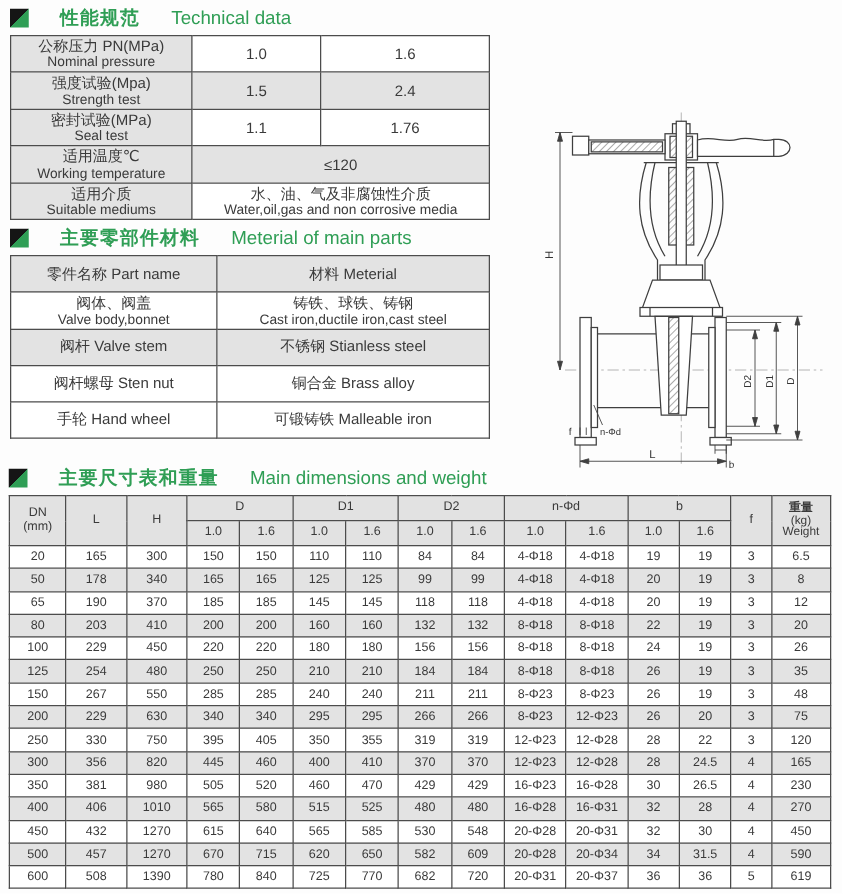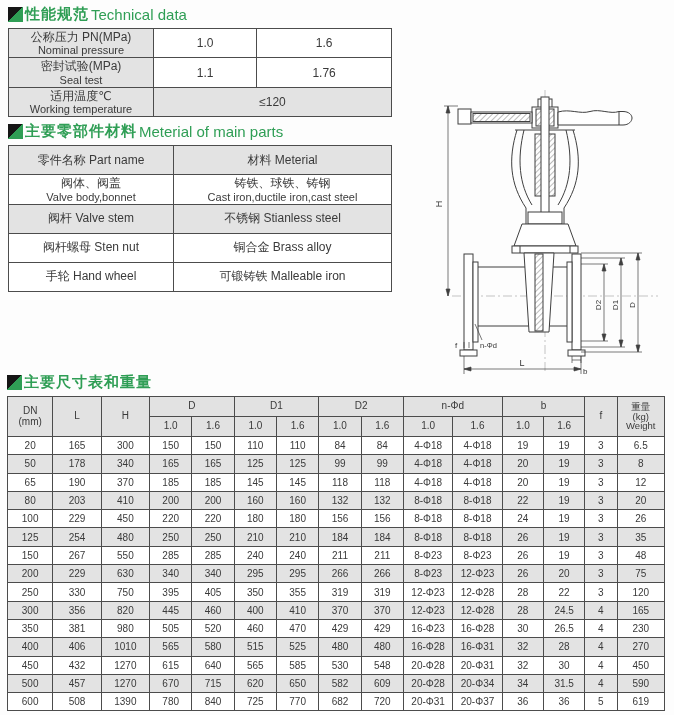--- a/index.html
+++ b/index.html
@@ -1,21 +1,21 @@
 <!DOCTYPE html>
 <html><head>
 <meta charset="utf-8">
 <style>
   html,body { margin:0; padding:0; background:#fff; }
   .page {
     position:relative; width:674px; height:715px; overflow:hidden;
     background:#fdfdfd; color:#3a3a3a;
     font-family:"Liberation Sans","DejaVu Sans",sans-serif;
   }
-  .section-header { display:flex; align-items:center; gap:2px; margin:5px 0 4px 0; }
+  .section-header { display:flex; align-items:center; gap:25px; margin:5px 0 4px 0; }
   .sq { width:15px; height:15px; flex:none;
         background:linear-gradient(135deg,#151515 50%,#2f9e55 50%); }
   .st-zh { color:#2f9e55; font-size:15px; font-weight:bold; letter-spacing:1px; white-space:nowrap; }
   .st-en { color:#2f9e55; font-size:15px; white-space:nowrap; }
 
   .left-col { position:absolute; left:8px; top:0; width:384px; }
 
   table { border-collapse:collapse; background:#fff; }
   .tbl td, .tbl th { border:1px solid #4c4c4c; text-align:center; vertical-align:middle; padding:1px 2px; }
   .shade { background:#e3e3e3; }
@@ -59,32 +59,50 @@
         <tr>
           <td class="lab">
             <div class="zh">公称压力 PN(MPa)</div>
             <div class="en">Nominal pressure</div>
           </td>
           <td class="val">1.0</td>
           <td class="val">1.6</td>
         </tr>
         <tr>
           <td class="lab">
+            <div class="zh">强度试验(Mpa)</div>
+            <div class="en">Strength test</div>
+          </td>
+          <td class="val shade">1.5</td>
+          <td class="val shade">2.4</td>
+        </tr>
+        <tr>
+          <td class="lab">
             <div class="zh">密封试验(MPa)</div>
             <div class="en">Seal test</div>
           </td>
           <td class="val">1.1</td>
           <td class="val">1.76</td>
         </tr>
         <tr>
           <td class="lab">
             <div class="zh">适用温度℃</div>
             <div class="en">Working temperature</div>
           </td>
           <td class="val shade" colspan="2">≤120</td>
+        </tr>
+        <tr>
+          <td class="lab">
+            <div class="zh">适用介质</div>
+            <div class="en">Suitable mediums</div>
+          </td>
+          <td class="val" colspan="2">
+            <div class="zh">水、油、气及非腐蚀性介质</div>
+            <div class="en">Water,oil,gas and non corrosive media</div>
+          </td>
         </tr>
       </tbody>
     </table>
 
     <div class="section-header">
       <span class="sq"></span>
       <span class="st-zh">主要零部件材料</span>
       <span class="st-en">Meterial of main parts</span>
     </div>
 
@@ -223,20 +241,21 @@
           <text x="163" y="290" font-size="8">b</text>
         </g>
       </g>
     </svg>
   </div>
 
   <div class="dims-wrap">
     <div class="section-header">
       <span class="sq"></span>
       <span class="st-zh">主要尺寸表和重量</span>
+      <span class="st-en">Main dimensions and weight</span>
     </div>
 
     <table class="tbl dims">
       <colgroup>
         <col style="width:45px">
           <col style="width:48px">
           <col style="width:48px">
         <col style="width:42px">
           <col style="width:42px">
           <col style="width:42px">
@@ -258,21 +277,21 @@
           </th>
           <th rowspan="2">L</th>
           <th rowspan="2">H</th>
           <th colspan="2">D</th>
           <th colspan="2">D1</th>
           <th colspan="2">D2</th>
           <th colspan="2">n-Φd</th>
           <th colspan="2">b</th>
           <th rowspan="2">f</th>
           <th rowspan="2" class="wcell">
-            <div style="font-weight:normal">重量</div>
+            <div style="font-weight:bold">重量</div>
             <div>(kg)</div>
             <div>Weight</div>
           </th>
         </tr>
         <tr>
           <th>1.0</th>
           <th>1.6</th>
           <th>1.0</th>
           <th>1.6</th>
           <th>1.0</th>

